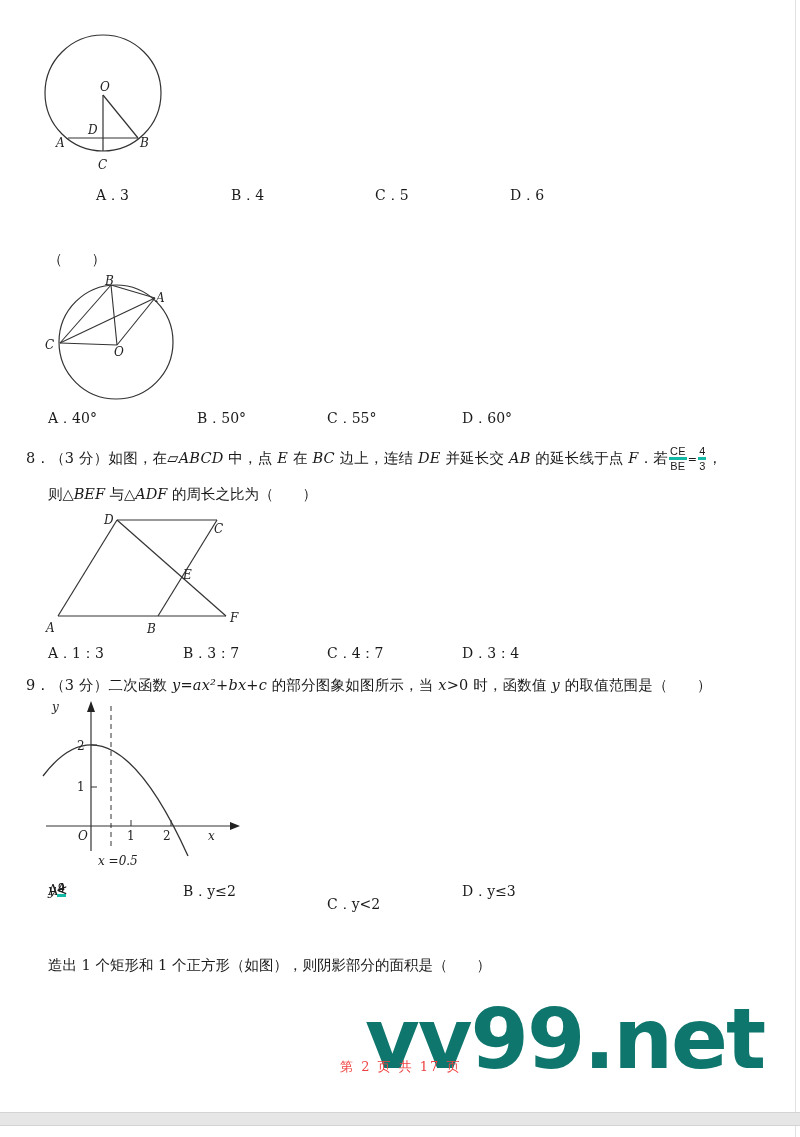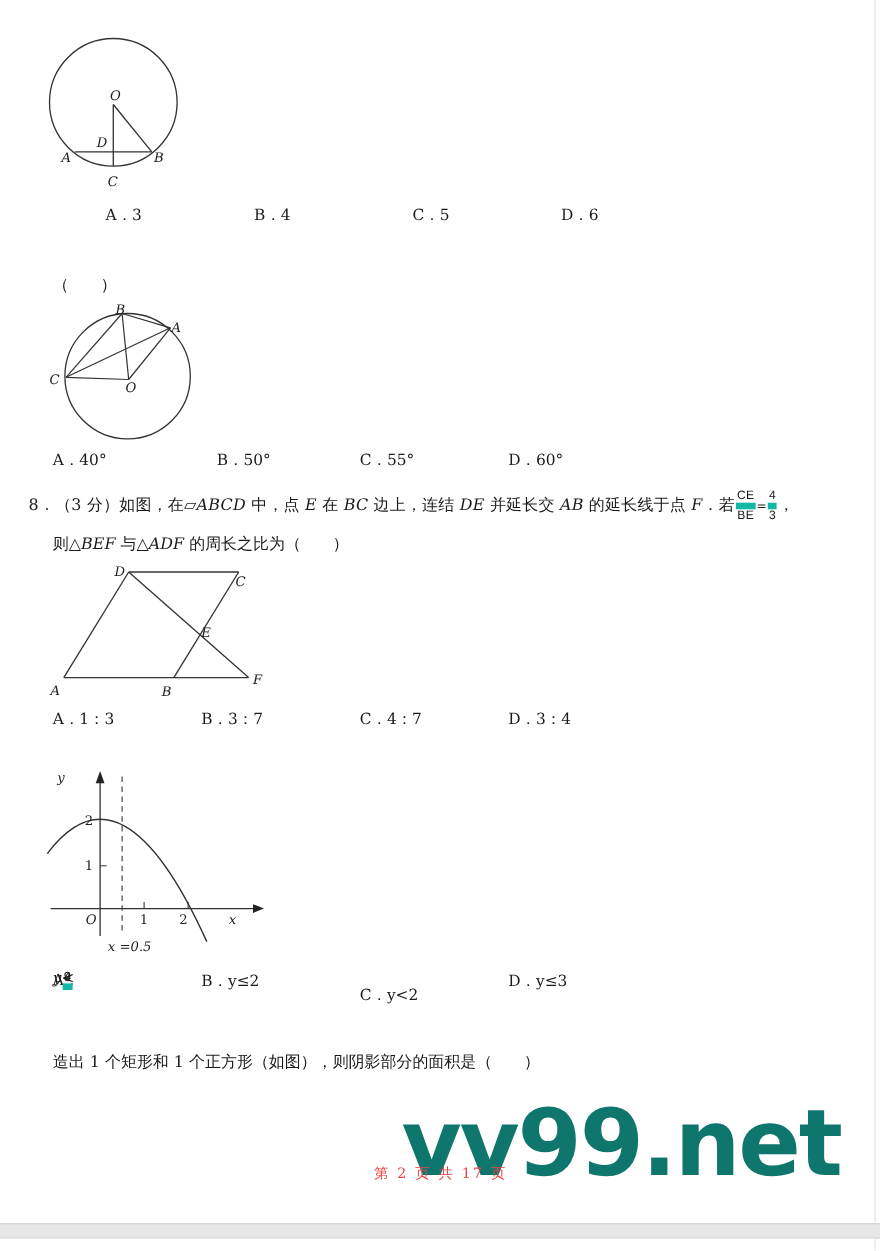--- a/index.html
+++ b/index.html
@@ -10,21 +10,21 @@
   .page { position: absolute; left: 0; top: 0; width: 795px; height: 1112px; background: #fff; border-right: 1px solid #e2e2e2; }
   .gap { position: absolute; left: 0; top: 1112px; width: 800px; height: 12px; background: #e6e6e6; border-top: 1px solid #d4d4d4; border-bottom: 1px solid #d4d4d4; }
   .page2 { position: absolute; left: 0; top: 1126px; width: 795px; height: 11px; background: #fff; border-right: 1px solid #e2e2e2; }
   .fig { position: absolute; }
   .options { position: absolute; left: 48px; width: 600px; height: 22px; font-size: 14px; }
   .options span { position: absolute; top: 0; white-space: nowrap; }
   .q { position: absolute; left: 26px; font-size: 14.5px; white-space: nowrap; letter-spacing: 0.2px; }
   .q i { font-style: italic; }
   .cont { position: absolute; left: 48px; font-size: 14.5px; white-space: nowrap; }
   .frac { display: inline-block; vertical-align: middle; text-align: center; font-size: 11px; line-height: 12px; margin: 0 1px; font-family: "Liberation Sans", sans-serif; }
-  .frac .num { display: block; border-bottom: 6px solid #14b8a6; padding: 0 1px; }
+  .frac .num { display: block; border-bottom: 3px solid #14b8a6; padding: 0 1px; }
   .frac .den { display: block; padding: 0 1px; }
   .footer { position: absolute; left: 340px; top: 1058px; font-size: 13px; color: #ef4444; letter-spacing: 2px; }
   .watermark { position: absolute; left: 365px; top: 990px; font-family: "DejaVu Sans", sans-serif; font-weight: bold; font-size: 84px; color: #0f766e; letter-spacing: -2px; }
   svg text { font-family: "DejaVu Serif", serif; font-style: italic; font-size: 12px; fill: #222; }
 </style>
 </head>
 <body>
 
 <div class="page">
 
@@ -91,20 +91,23 @@
     <text x="190" y="114">F</text>
   </svg>
 
   <div class="options" style="top:645px;">
     <span style="left:0px;">A．1：3</span>
     <span style="left:135px;">B．3：7</span>
     <span style="left:279px;">C．4：7</span>
     <span style="left:414px;">D．3：4</span>
   </div>
 
+  <div class="q" style="top:676px;">
+    <span>9．</span><span>（3 分）</span><span>二次函数 </span><i>y=ax²+bx+c</i><span> 的部分图象如图所示，当 </span><i>x</i><span>&gt;0 时，函数值 </span><i>y</i><span> 的取值范围是（　　）</span>
+  </div>
 
   <svg class="fig" style="left:40px;top:698px;" width="210" height="175" viewBox="0 0 210 175">
 
     <line x1="6" y1="128" x2="195" y2="128" stroke="#333" stroke-width="1.2"></line>
     <polygon points="200,128 190,124 190,132" fill="#222"></polygon>
     <line x1="51" y1="153" x2="51" y2="8" stroke="#333" stroke-width="1.2"></line>
     <polygon points="51,3 47,14 55,14" fill="#222"></polygon>
 
     <line x1="51" y1="89" x2="57" y2="89" stroke="#333" stroke-width="1"></line>
     <line x1="51" y1="47" x2="57" y2="47" stroke="#333" stroke-width="1"></line>

